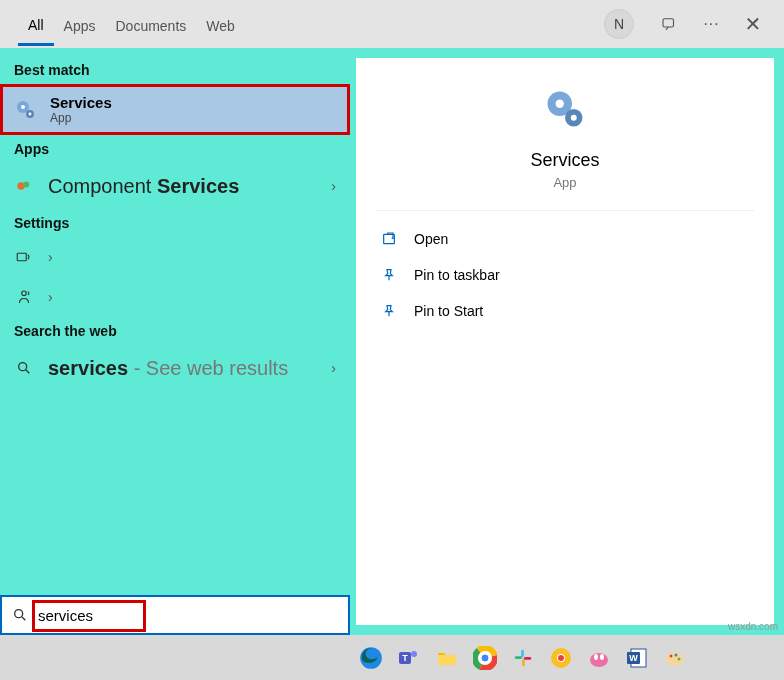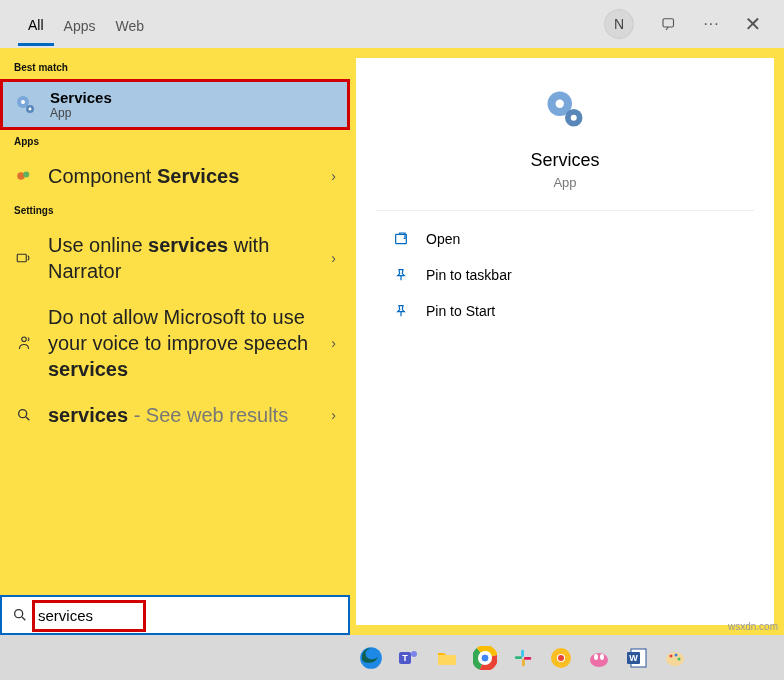--- a/index.html
+++ b/index.html
@@ -1,52 +1,52 @@
 <!DOCTYPE html>
 <html><head>
 <meta charset="utf-8">
 <style>
   * { margin: 0; padding: 0; box-sizing: border-box; font-family: "Segoe UI", Arial, sans-serif; }
   body { width: 784px; height: 680px; background: #e4e4e4; overflow: hidden; position: relative; }
   
-  .window { width: 784px; height: 635px; background: #fde047; display: flex; flex-direction: column; }
+  .window { width: 784px; height: 635px; background: #5eead4; display: flex; flex-direction: column; }
   
   .tabbar { display: flex; align-items: center; height: 48px; padding: 0 10px 0 18px; background: #e4e4e4; }
   .tab { padding: 14px 10px 10px 10px; font-size: 14px; color: #555; cursor: pointer; }
   .tab.active { color: #000; border-bottom: 3px solid #0067c0; font-weight: 400; }
   .more-chev { font-size: 10px; margin-left: 2px; }
   .tb-spacer { flex: 1; }
   .avatar { width: 30px; height: 30px; border-radius: 50%; background: #d8d8d8; display: flex; align-items: center; justify-content: center; font-size: 14px; color: #444; margin-right: 14px; border: 1px solid #ccc; }
   .feedback-icon, .ellipsis, .close-btn { width: 30px; height: 30px; display: flex; align-items: center; justify-content: center; color: #555; font-size: 16px; margin: 0 6px; cursor: pointer; }
   .close-btn { font-size: 20px; font-weight: 300; }
   
   .body { flex: 1; display: flex; }
   .left { width: 350px; display: flex; flex-direction: column; padding-top: 8px; }
   .right { flex: 1; background: #fff; margin: 10px 10px 10px 6px; }
   
-  .section-label { font-size: 10px; font-weight: 600; padding: 6px 14px; color: #111; }
+  .section-label { font-size: 14px; font-weight: 600; padding: 6px 14px; color: #111; }
   
   .best-match { background: #a8c8e4; display: flex; align-items: center; padding: 10px 14px; position: relative; }
   .best-match .hl { position: absolute; inset: 0; border: 3px solid #d00000; pointer-events: none; }
   .bm-icon { width: 24px; height: 24px; margin-right: 12px; }
   .bm-text .title { font-size: 15px; font-weight: 600; }
   .bm-text .sub { font-size: 12px; color: #444; }
   
   .row { display: flex; align-items: center; padding: 10px 14px; cursor: pointer; }
   .row .r-icon { width: 20px; height: 20px; margin-right: 14px; flex-shrink: 0; display:flex; align-items:center; justify-content:center; }
   .row .r-text { flex: 1; font-size: 20px; color: #222; line-height: 1.3; }
   .row .chev { color: #555; font-size: 14px; }
   
   .detail-head { display: flex; flex-direction: column; align-items: center; padding: 30px 0 20px 0; }
   .detail-icon { width: 42px; height: 42px; margin-bottom: 20px; }
   .detail-title { font-size: 18px; font-weight: 400; margin-bottom: 4px; }
   .detail-sub { font-size: 13px; color: #777; }
   
   .actions { padding: 10px 0; }
-  .action { display: flex; align-items: center; padding: 9px 36px; cursor: pointer; font-size: 14px; }
+  .action { display: flex; align-items: center; padding: 9px 24px; cursor: pointer; font-size: 14px; }
   .action .a-icon { width: 18px; height: 18px; margin-right: 16px; display:flex; align-items:center; justify-content:center; }
   .action.hl { background: #eee; position: relative; }
   .action.hl::after { content:""; position:absolute; inset: 0; border: 3px solid #d00000; }
   
   .search-row { position: absolute; bottom: 45px; left: 0; width: 350px; height: 40px; background: #fff; border: 2px solid #0067c0; display: flex; align-items: center; }
   .search-row .s-icon { width: 36px; display:flex; align-items:center; justify-content:center; color:#333; }
   .search-row input { border: none; outline: none; flex: 1; height: 100%; font-size: 15px; padding-right: 6px; }
   .search-hl { position:absolute; left: 30px; top: 3px; width: 114px; height: 32px; border: 3px solid #d00000; pointer-events:none; }
   
   .taskbar { position:absolute; bottom:0; left:0; width: 784px; height: 45px; background: #d9d9d9; display:flex; align-items:center; padding-left: 355px; gap: 6px; }
@@ -56,20 +56,21 @@
   
   svg { display:block; }
 </style>
 </head>
 <body>
 
 <div class="window">
   <div class="tabbar">
     <div class="tab active">All</div>
     <div class="tab">Apps</div>
+    <div class="tab">Documents</div>
     <div class="tab">Web</div>
     <div class="tb-spacer"></div>
     <div class="avatar">N</div>
     <div class="feedback-icon">
       <svg width="18" height="18" viewBox="0 0 24 24" fill="none" stroke="#555" stroke-width="1.5">
           <rect x="4" y="5" width="14" height="11" rx="2"></rect>
           <path d="M8 20l3-4"></path>
         </svg>
     </div>
     <div class="ellipsis">···</div>
@@ -108,35 +109,34 @@
       </div>
 
       <div class="section-label">Settings</div>
       <div class="row">
         <div class="r-icon">
           <svg width="18" height="18" viewBox="0 0 24 24" fill="none" stroke="#333" stroke-width="1.5">
               <rect x="3" y="7" width="12" height="10" rx="1"></rect>
               <path d="M17 9c2 1 2 5 0 6"></path>
             </svg>
         </div>
-        <div class="r-text"><span>Use online </span><b>services</b><span> with Narrator</span></div>
         <div class="chev">›</div>
       </div>
       <div class="row">
         <div class="r-icon">
           <svg width="18" height="18" viewBox="0 0 24 24" fill="none" stroke="#333" stroke-width="1.5">
               <circle cx="12" cy="7" r="3"></circle>
               <path d="M6 20c0-4 3-6 6-6s6 2 6 6"></path>
               <path d="M17 5c2 0 2 4 0 4"></path>
             </svg>
         </div>
-        <div class="r-text"><span>Do not allow Microsoft to use your voice to improve speech </span><b>services</b></div>
-        <div class="chev">›</div>
-      </div>
-
+        <div class="chev">›</div>
+      </div>
+
+      <div class="section-label">Search the web</div>
       <div class="row">
         <div class="r-icon">
           <svg width="16" height="16" viewBox="0 0 24 24" fill="none" stroke="#333" stroke-width="2">
               <circle cx="10" cy="10" r="6"></circle>
               <path d="M15 15l5 5"></path>
             </svg>
         </div>
         <div class="r-text"><b>services</b><span style="color:#777"> - See web results</span></div>
         <div class="chev">›</div>
       </div>

